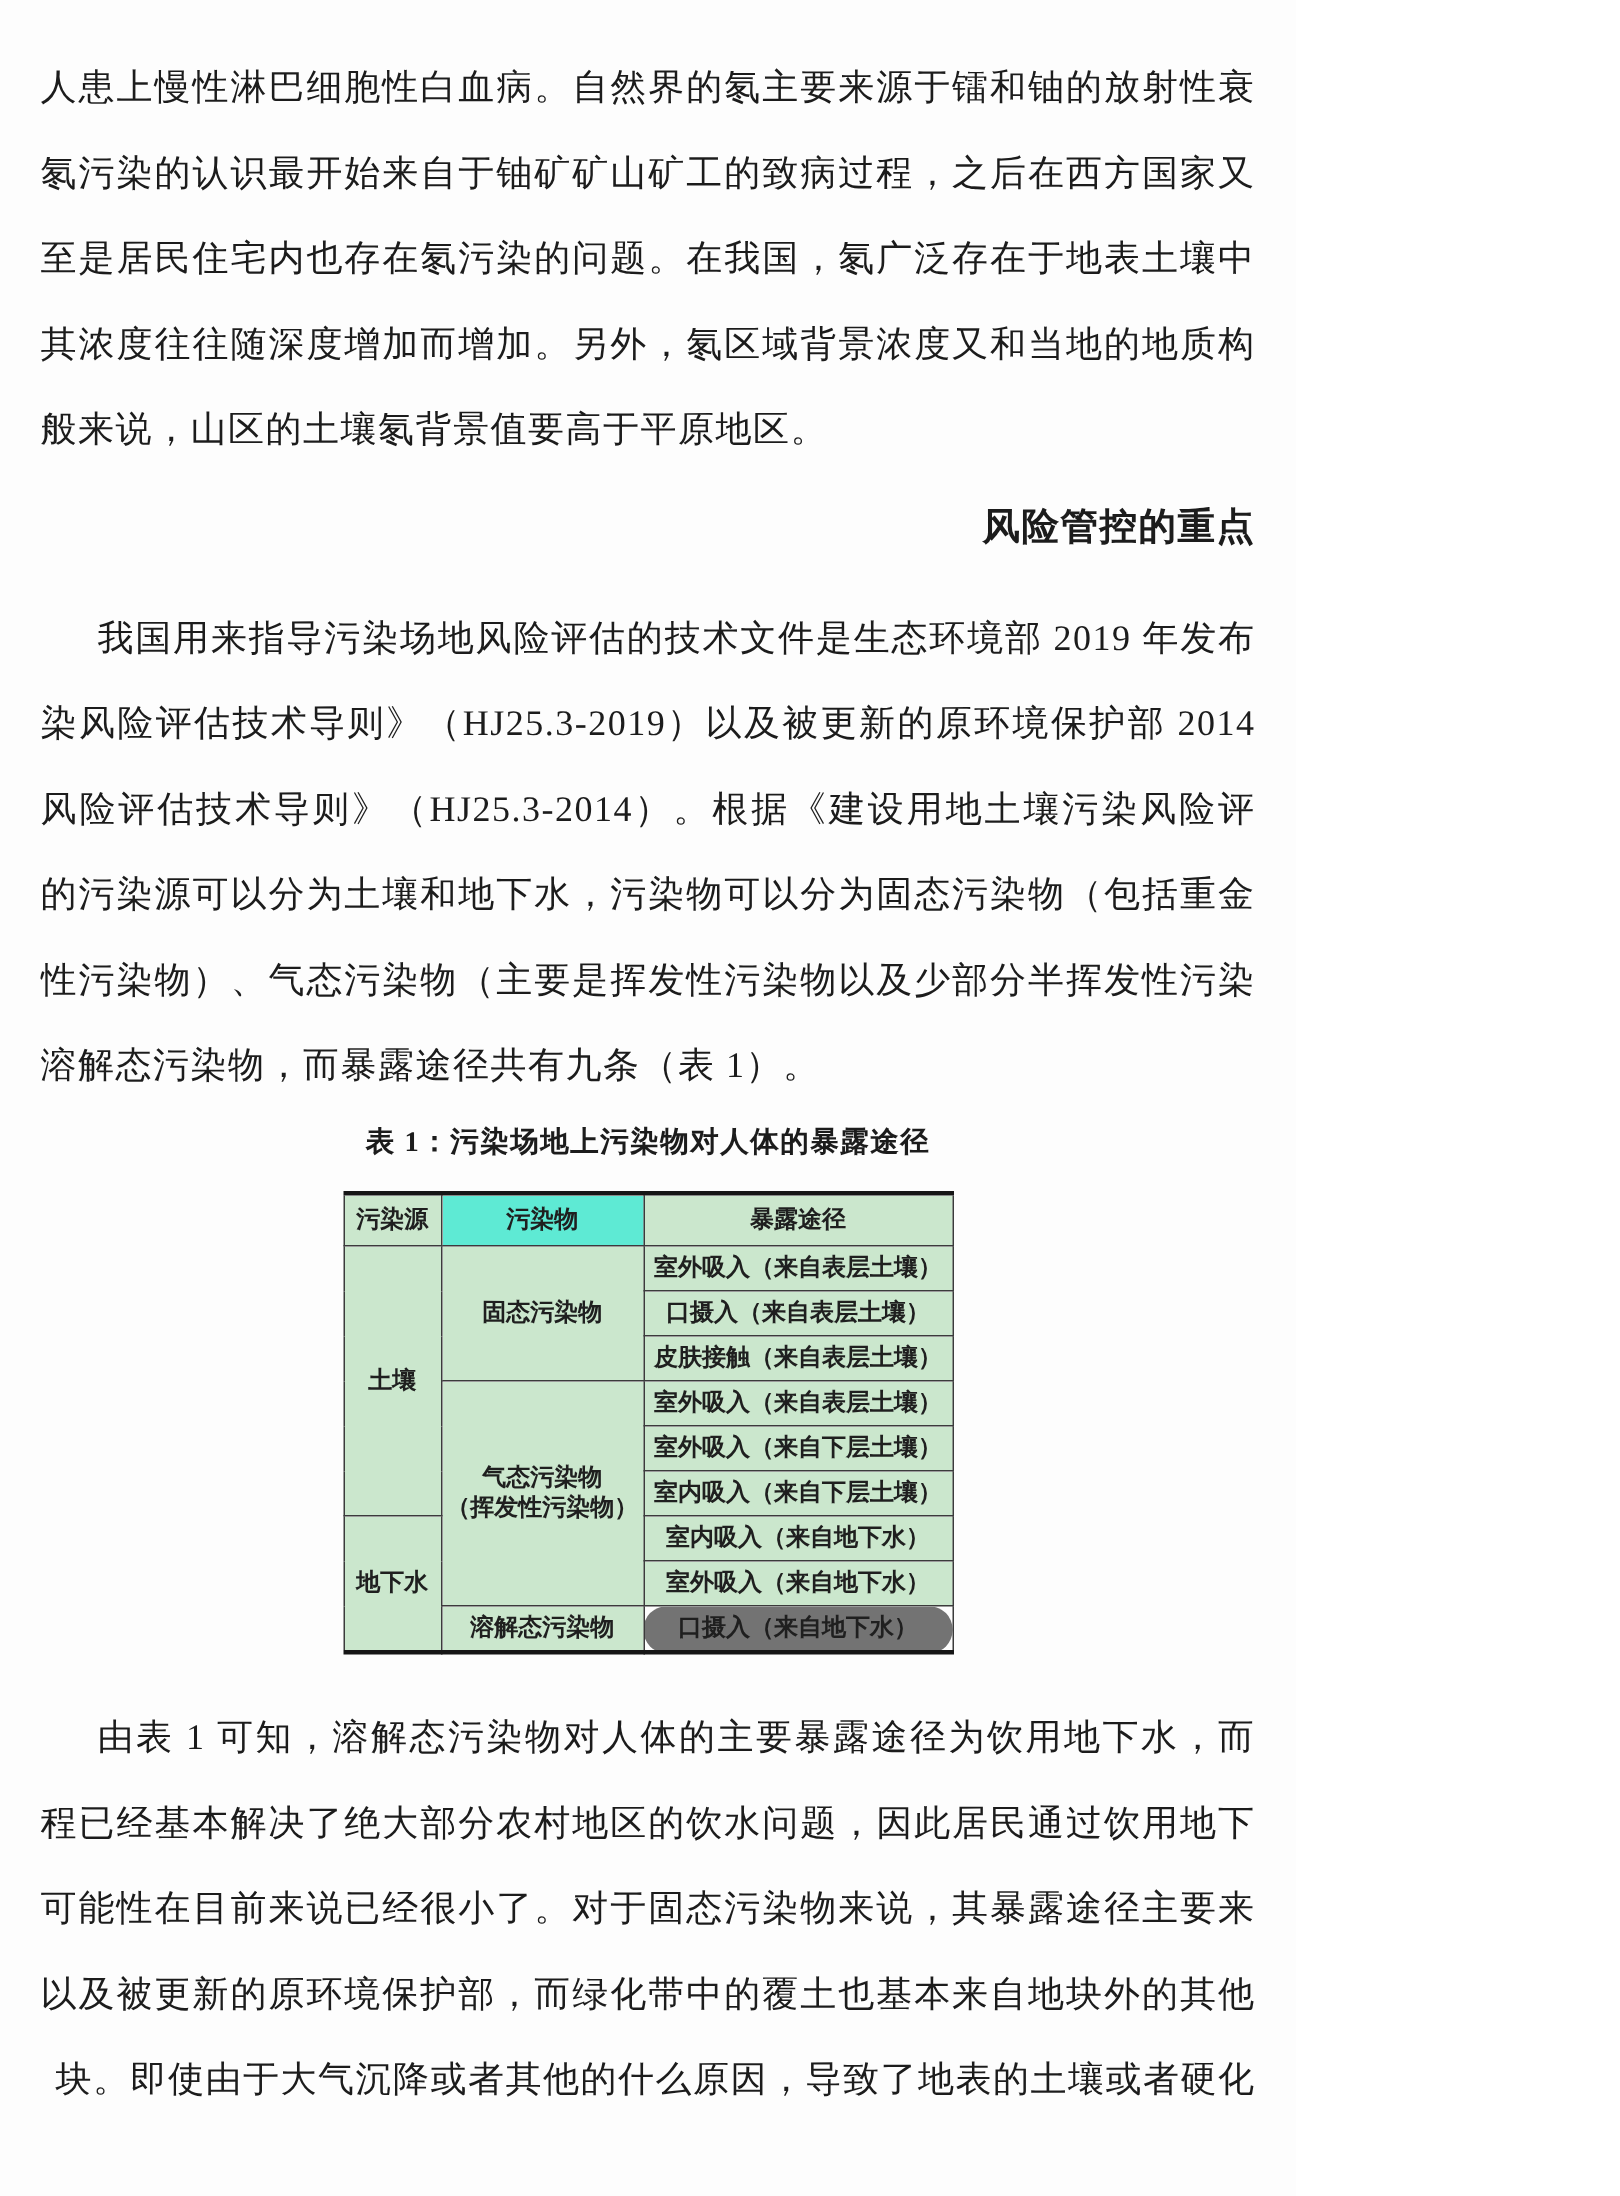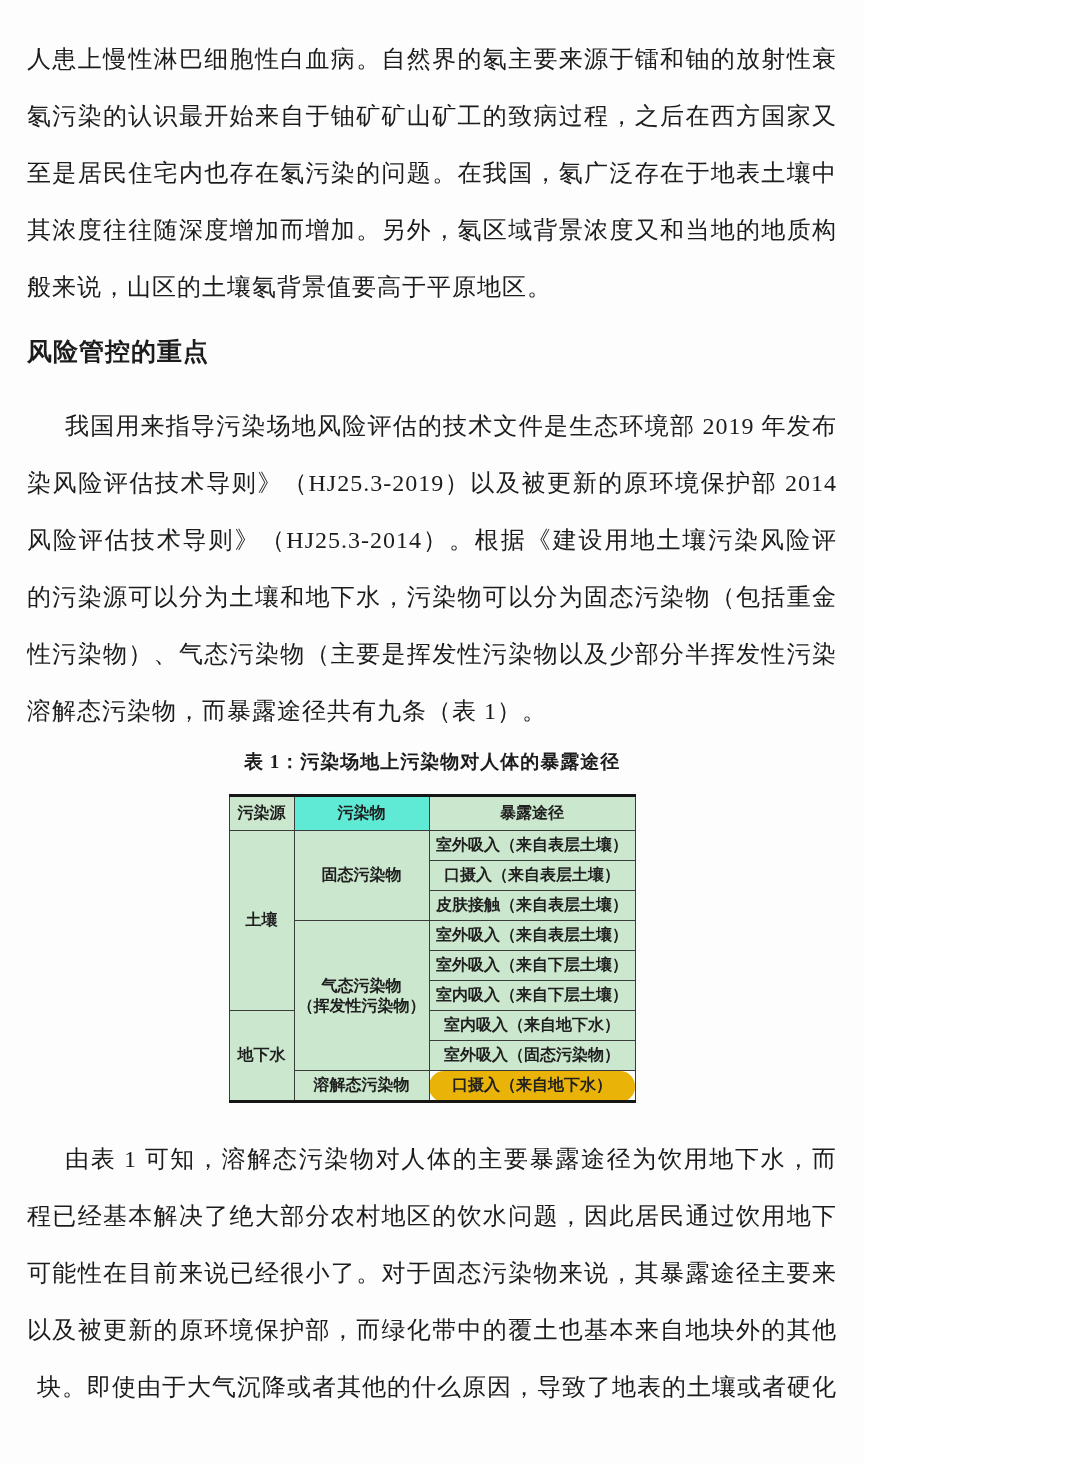--- a/index.html
+++ b/index.html
@@ -35,20 +35,21 @@
   .tline.indent {
     text-indent: 38px;
   }
   .heading {
     margin: 7px 0 0 0;
     height: 57px;
     line-height: 57px;
     font-size: 25px;
     font-weight: bold;
     letter-spacing: 1px;
+    text-align: right;
   }
   .p2 { margin-top: 18px; }
   .p3 { margin-top: 28px; }
   .caption {
     margin-top: 8px;
     height: 28px;
     line-height: 28px;
     text-align: center;
     font-size: 19px;
     font-weight: 600;
@@ -139,25 +140,25 @@
           <td style="background: rgb(203, 231, 205); border-color: rgb(59, 59, 59);">室外吸入（来自下层土壤）</td>
         </tr>
         <tr>
           <td style="background: rgb(203, 231, 205); border-color: rgb(59, 59, 59);">室内吸入（来自下层土壤）</td>
         </tr>
         <tr>
           <td rowspan="3" style="background: rgb(203, 231, 205); border-color: rgb(59, 59, 59);">地下水</td>
           <td style="background: rgb(203, 231, 205); border-color: rgb(59, 59, 59);">室内吸入（来自地下水）</td>
         </tr>
         <tr>
-          <td style="background: rgb(203, 231, 205); border-color: rgb(59, 59, 59);">室外吸入（固态污染物）</td>
+          <td style="background: rgb(203, 231, 205); border-color: rgb(59, 59, 59);">室外吸入（来自地下水）</td>
         </tr>
         <tr>
           <td style="background: rgb(203, 231, 205); border-color: rgb(59, 59, 59);">溶解态污染物</td>
-          <td style="background: #eab308; border-color: rgb(59, 59, 59); border-radius: 15px;">口摄入（来自地下水）</td>
+          <td style="background: #737373; border-color: rgb(59, 59, 59); border-radius: 15px;">口摄入（来自地下水）</td>
         </tr>
       </tbody>
     </table>
 
     <section class="para p3">
       <div class="tline indent">由表 1 可知，溶解态污染物对人体的主要暴露途径为饮用地下水，而我国的“村村通”工</div>
       <div class="tline">程已经基本解决了绝大部分农村地区的饮水问题，因此居民通过饮用地下水而受污染物暴露的</div>
       <div class="tline">可能性在目前来说已经很小了。对于固态污染物来说，其暴露途径主要来自表层土壤。在我国</div>
       <div class="tline">以及被更新的原环境保护部，而绿化带中的覆土也基本来自地块外的其他区域而并非取自本地</div>
       <div class="tline end">块。即使由于大气沉降或者其他的什么原因，导致了地表的土壤或者硬化路面被污染了，也可</div>

